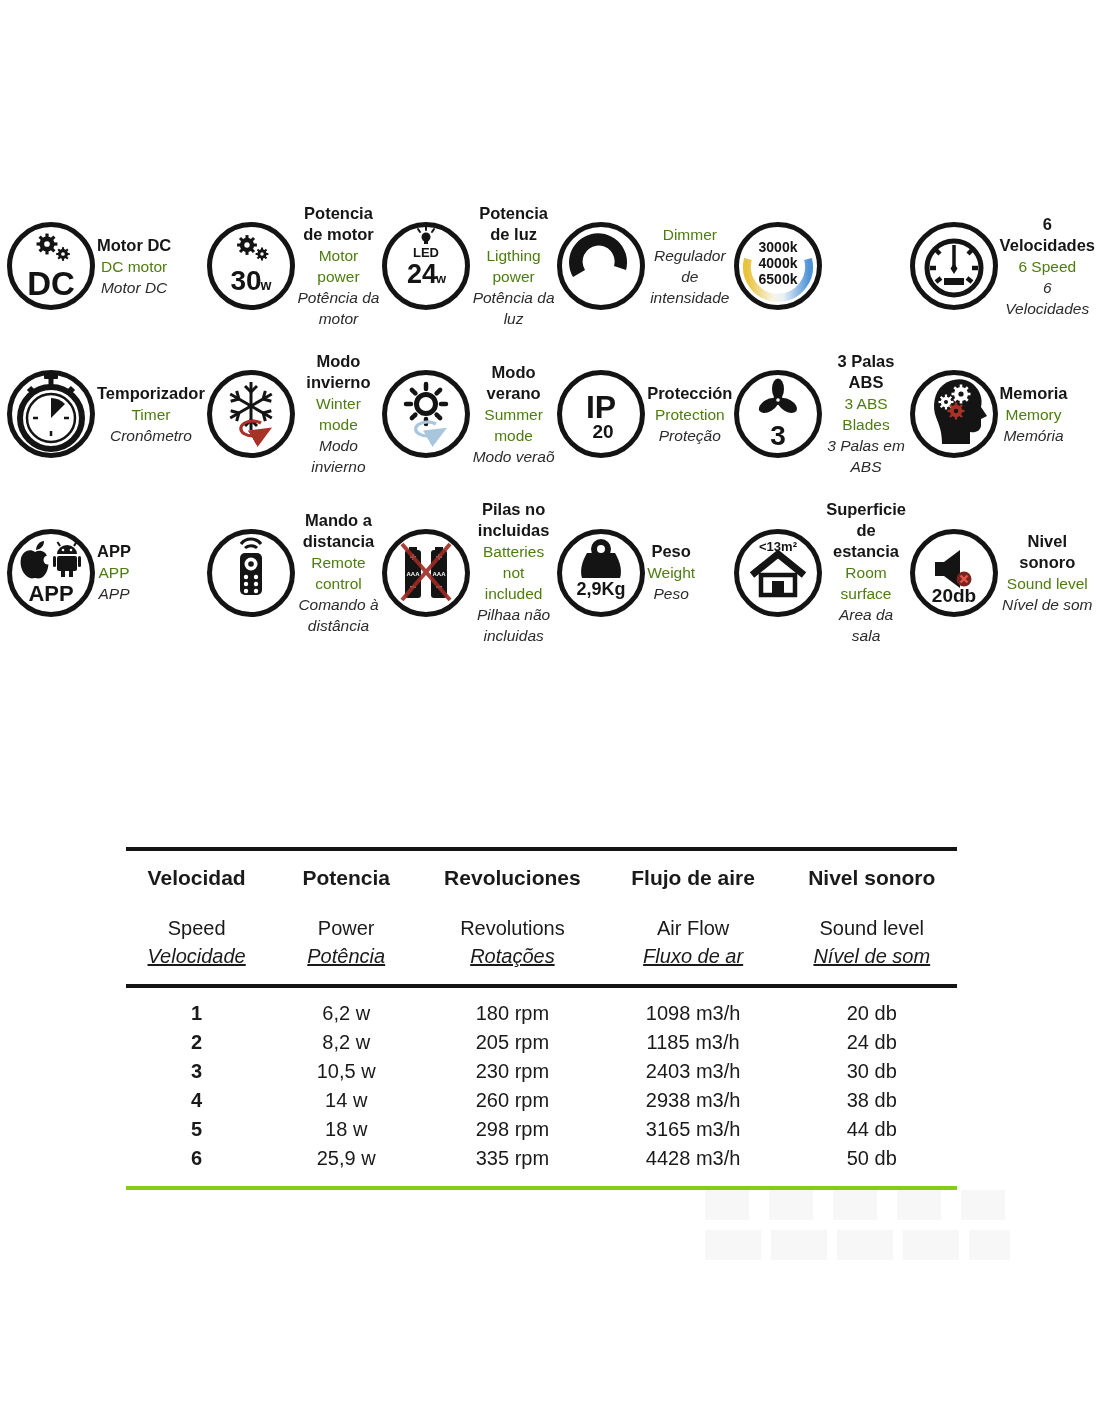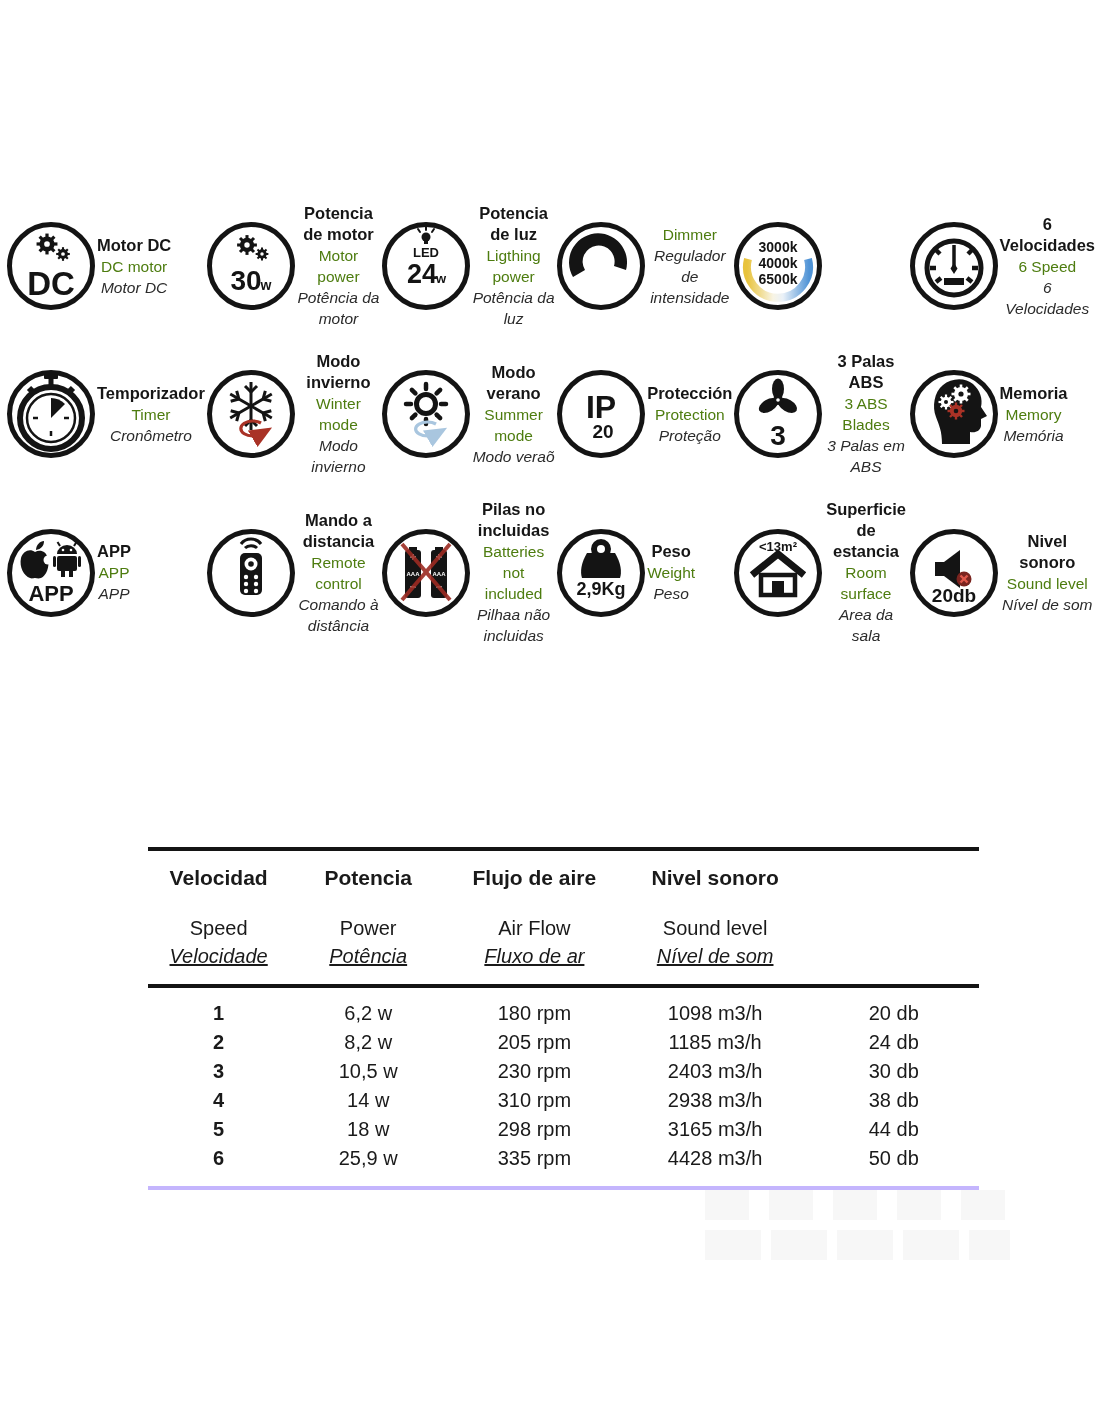--- a/index.html
+++ b/index.html
@@ -21,22 +21,22 @@
   .l3{font-size:15.5px;font-style:italic;color:#2b2b2b;}
 
   
   .ring{fill:#ffffff;stroke:#141414;stroke-width:5;}
   .ink{fill:#141414;}
   .sk{stroke:#141414;fill:none;}
   .svgt{font-family:"Liberation Sans",sans-serif;font-weight:bold;fill:#141414;text-anchor:middle;}
 
   
   .spec-table{
-    position:absolute;left:148px;top:847px;width:831px;
-    border-top:4px solid #141414;border-bottom:4px solid #c4b5fd;
+    position:absolute;left:126px;top:847px;width:831px;
+    border-top:4px solid #141414;border-bottom:4px solid #84cc16;
   }
   .thead{
     display:grid;grid-template-columns:17% 19% 21% 22.5% 20.5%;
     padding:13px 0 14px;border-bottom:4px solid #141414;
   }
   .th{text-align:center;line-height:28px;}
   .th .h1{font-weight:bold;font-size:21px;}
   .th .h2{font-size:20px;margin-top:22px;}
   .th .h3{font-size:20px;font-style:italic;text-decoration:underline;}
   .tbody{padding:11px 0 13px;}
@@ -501,20 +501,25 @@
       <div class="h1">Velocidad</div>
       <div class="h2">Speed</div>
       <div class="h3">Velocidade</div>
     </div>
     <div class="th">
       <div class="h1">Potencia</div>
       <div class="h2">Power</div>
       <div class="h3">Potência</div>
     </div>
     <div class="th">
+      <div class="h1">Revoluciones</div>
+      <div class="h2">Revolutions</div>
+      <div class="h3">Rotações</div>
+    </div>
+    <div class="th">
       <div class="h1">Flujo de aire</div>
       <div class="h2">Air Flow</div>
       <div class="h3">Fluxo de ar</div>
     </div>
     <div class="th">
       <div class="h1">Nivel sonoro</div>
       <div class="h2">Sound level</div>
       <div class="h3">Nível de som</div>
     </div>
   </div>
@@ -536,21 +541,21 @@
     <div class="tr">
       <div class="td-speed">3</div>
       <div>10,5 w</div>
       <div>230 rpm</div>
       <div>2403 m3/h</div>
       <div>30 db</div>
     </div>
     <div class="tr">
       <div class="td-speed">4</div>
       <div>14 w</div>
-      <div>310 rpm</div>
+      <div>260 rpm</div>
       <div>2938 m3/h</div>
       <div>38 db</div>
     </div>
     <div class="tr">
       <div class="td-speed">5</div>
       <div>18 w</div>
       <div>298 rpm</div>
       <div>3165 m3/h</div>
       <div>44 db</div>
     </div>

